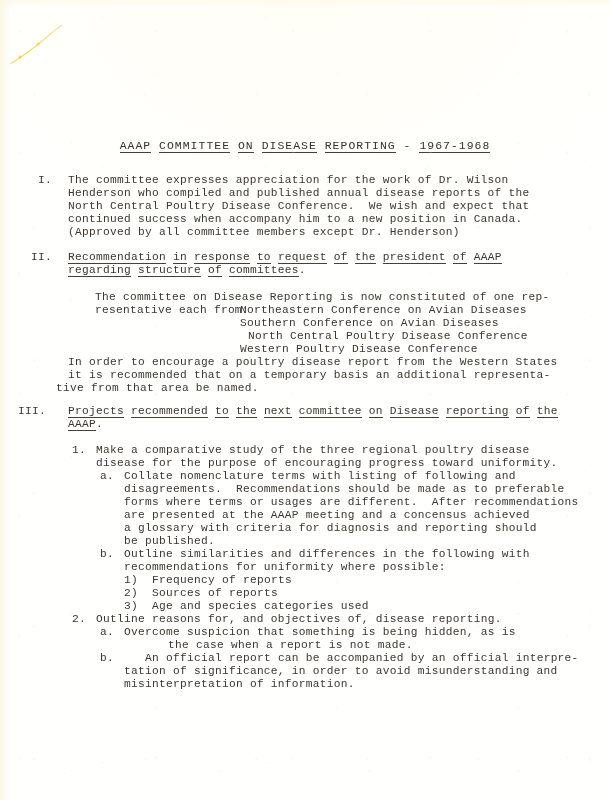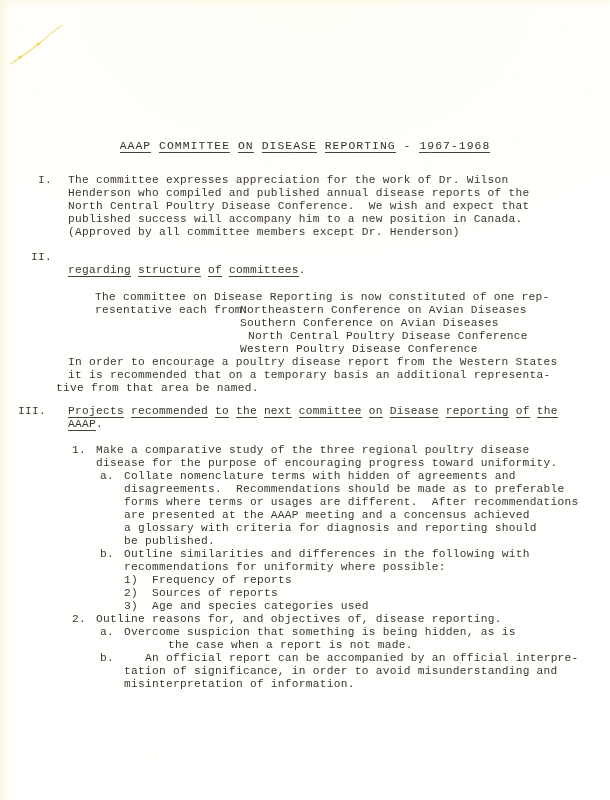--- a/index.html
+++ b/index.html
@@ -128,25 +128,26 @@
   <div id="typescript">
 
     
     <div class="doc-title"><span class="u">AAAP</span> <span class="u">COMMITTEE</span> <span class="u">ON</span> <span class="u">DISEASE</span> <span class="u">REPORTING</span> - <span class="u">1967-1968</span></div>
 
     
     <div class="numeral" style="left:10px; top:174px;">I.</div>
     <div class="block" style="left:68px; top:174px;">The committee expresses appreciation for the work of Dr. Wilson</div>
     <div class="block" style="left:68px; top:187px;">Henderson who compiled and published annual disease reports of the</div>
     <div class="block" style="left:68px; top:200px;">North Central Poultry Disease Conference.  We wish and expect that</div>
-    <div class="block" style="left:68px; top:213px;">published success will accompany him to a new position in Canada.</div>
+    <div class="block" style="left:68px; top:213px;">continued success when accompany him to a new position in Canada.</div>
     <div class="block" style="left:68px; top:226px;">(Approved by all committee members except Dr. Henderson)</div>
 
     
     <div class="numeral" style="left:10px; top:251px;">II.</div>
+    <div class="block" style="left:68px; top:251px;"><span class="u">Recommendation</span> <span class="u">in</span> <span class="u">response</span> <span class="u">to</span> <span class="u">request</span> <span class="u">of</span> <span class="u">the</span> <span class="u">president</span> <span class="u">of</span> <span class="u">AAAP</span></div>
     <div class="block" style="left:68px; top:264px;"><span class="u">regarding</span> <span class="u">structure</span> <span class="u">of</span> <span class="u">committees</span><span>.</span></div>
 
     <div class="block" style="left:95px; top:291px;">The committee on Disease Reporting is now constituted of one rep-</div>
     <div class="block" style="left:95px; top:304px;">resentative each from:</div>
 
     <div class="block" style="left:240px; top:304px;">Northeastern Conference on Avian Diseases</div>
     <div class="block" style="left:240px; top:317px;">Southern Conference on Avian Diseases</div>
     <div class="block" style="left:248px; top:330px;">North Central Poultry Disease Conference</div>
     <div class="block" style="left:240px; top:343px;">Western Poultry Disease Conference</div>
 
@@ -159,21 +160,21 @@
     <div class="block" style="left:68px; top:405px;"><span class="u">Projects</span> <span class="u">recommended</span> <span class="u">to</span> <span class="u">the</span> <span class="u">next</span> <span class="u">committee</span> <span class="u">on</span> <span class="u">Disease</span> <span class="u">reporting</span> <span class="u">of</span> <span class="u">the</span></div>
     <div class="block" style="left:68px; top:418px;"><span class="u">AAAP</span><span>.</span></div>
 
     
     <div class="block" style="left:72px; top:444px;">1.</div>
     <div class="block" style="left:96px; top:444px;">Make a comparative study of the three regional poultry disease</div>
     <div class="block" style="left:96px; top:457px;">disease for the purpose of encouraging progress toward uniformity.</div>
 
     
     <div class="block" style="left:100px; top:470px;">a.</div>
-    <div class="block" style="left:124px; top:470px;">Collate nomenclature terms with hidden of agreements and</div>
+    <div class="block" style="left:124px; top:470px;">Collate nomenclature terms with listing of following and</div>
     <div class="block" style="left:124px; top:483px;">disagreements.  Recommendations should be made as to preferable</div>
     <div class="block" style="left:124px; top:496px;">forms where terms or usages are different.  After recommendations</div>
     <div class="block" style="left:124px; top:509px;">are presented at the AAAP meeting and a concensus achieved</div>
     <div class="block" style="left:124px; top:522px;">a glossary with criteria for diagnosis and reporting should</div>
     <div class="block" style="left:124px; top:535px;">be published.</div>
 
     
     <div class="block" style="left:100px; top:548px;">b.</div>
     <div class="block" style="left:124px; top:548px;">Outline similarities and differences in the following with</div>
     <div class="block" style="left:124px; top:561px;">recommendations for uniformity where possible:</div>

